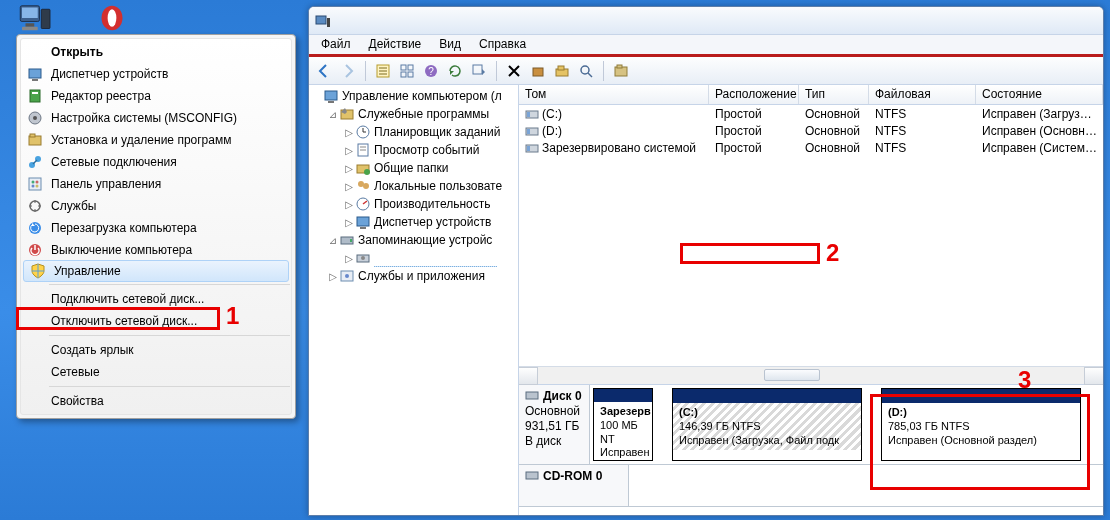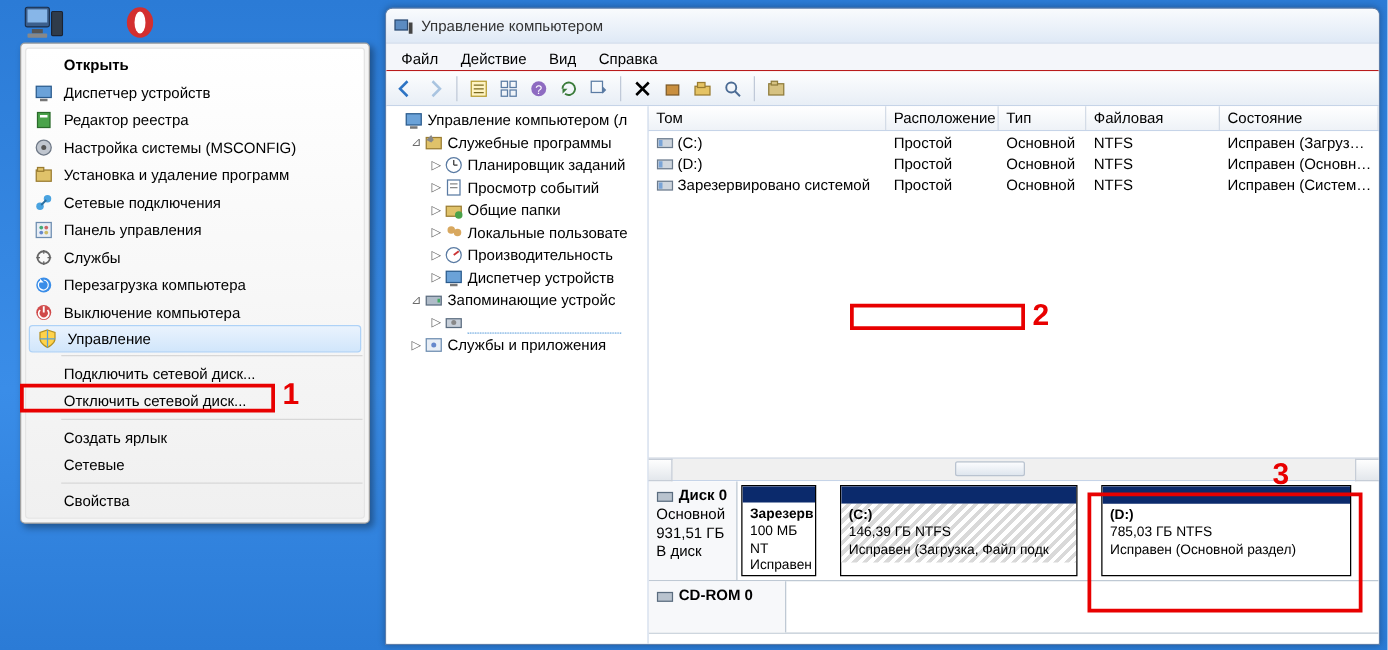--- a/index.html
+++ b/index.html
@@ -82,22 +82,22 @@
     background: linear-gradient(to bottom,#f9fbfd,#dfe9f6);
     border-bottom: 1px solid #c6d4e8;
     display:flex; align-items:center;
     padding: 0 6px;
   }
   .titlebar-icon { width:16px; height:16px; margin-right:6px; }
   .titlebar-text { flex:1; color:#333; }
   .menubar {
     height: 22px;
     background: #f4f6fa;
-    border-bottom:1px solid #b91c1c;
-    display:flex; align-items:flex-end;
+    border-bottom:3px solid #b91c1c;
+    display:flex; align-items:flex-start;
     padding: 0 4px;
     gap: 2px;
   }
   .menubar span { padding: 2px 8px; cursor:default; }
   .toolbar {
     height: 28px;
     background: linear-gradient(to bottom,#fdfefe,#e8eef6);
     border-bottom:1px solid #c6d4e8;
     display:flex; align-items:center;
     padding: 0 4px;
@@ -181,21 +181,21 @@
     border-bottom:1px solid #bfc9d4;
   }
   .disk-info {
     width:110px;
     border-right:1px solid #bfc9d4;
     padding:4px 6px;
     background:#f7f8fa;
     display:flex; flex-direction:column;
     line-height:1.25;
   }
-  .disk-info .diskname { font-weight:700; display:flex; align-items:center; gap:4px;}
+  .disk-info .diskname { font-weight:700; display:flex; gap:4px;}
   .disk-partitions { flex:1; display:flex; padding:3px;}
   .partition {
     border:1px solid #000;
     margin-right:19px;
     display:flex; flex-direction:column;
     overflow:hidden;
   }
   .part-hdr { height:14px; background:#0b2a6c; width:100%; }
   .part-body { padding:3px 6px; font-size:11px; line-height:1.25; overflow:hidden;}
   .part-body .pname { font-weight:700;}
@@ -372,21 +372,20 @@
 </div>
 
 <div class="window">
   <div class="titlebar">
     <span class="titlebar-icon">
       <svg viewBox="0 0 16 16">
           <rect x="1" y="3" width="10" height="8" fill="#5b8bc1" stroke="#2a4a72"></rect>
           <rect x="12" y="5" width="3" height="9" fill="#444"></rect>
         </svg>
     </span>
-    <span class="titlebar-text">Управление компьютером</span>
   </div>
   <div class="menubar" id="menubar">
       <span>Файл</span>
       <span>Действие</span>
       <span>Вид</span>
       <span>Справка</span>
     </div>
   <div class="toolbar">
     <div class="tb-btn">
         <svg viewBox="0 0 16 16">

